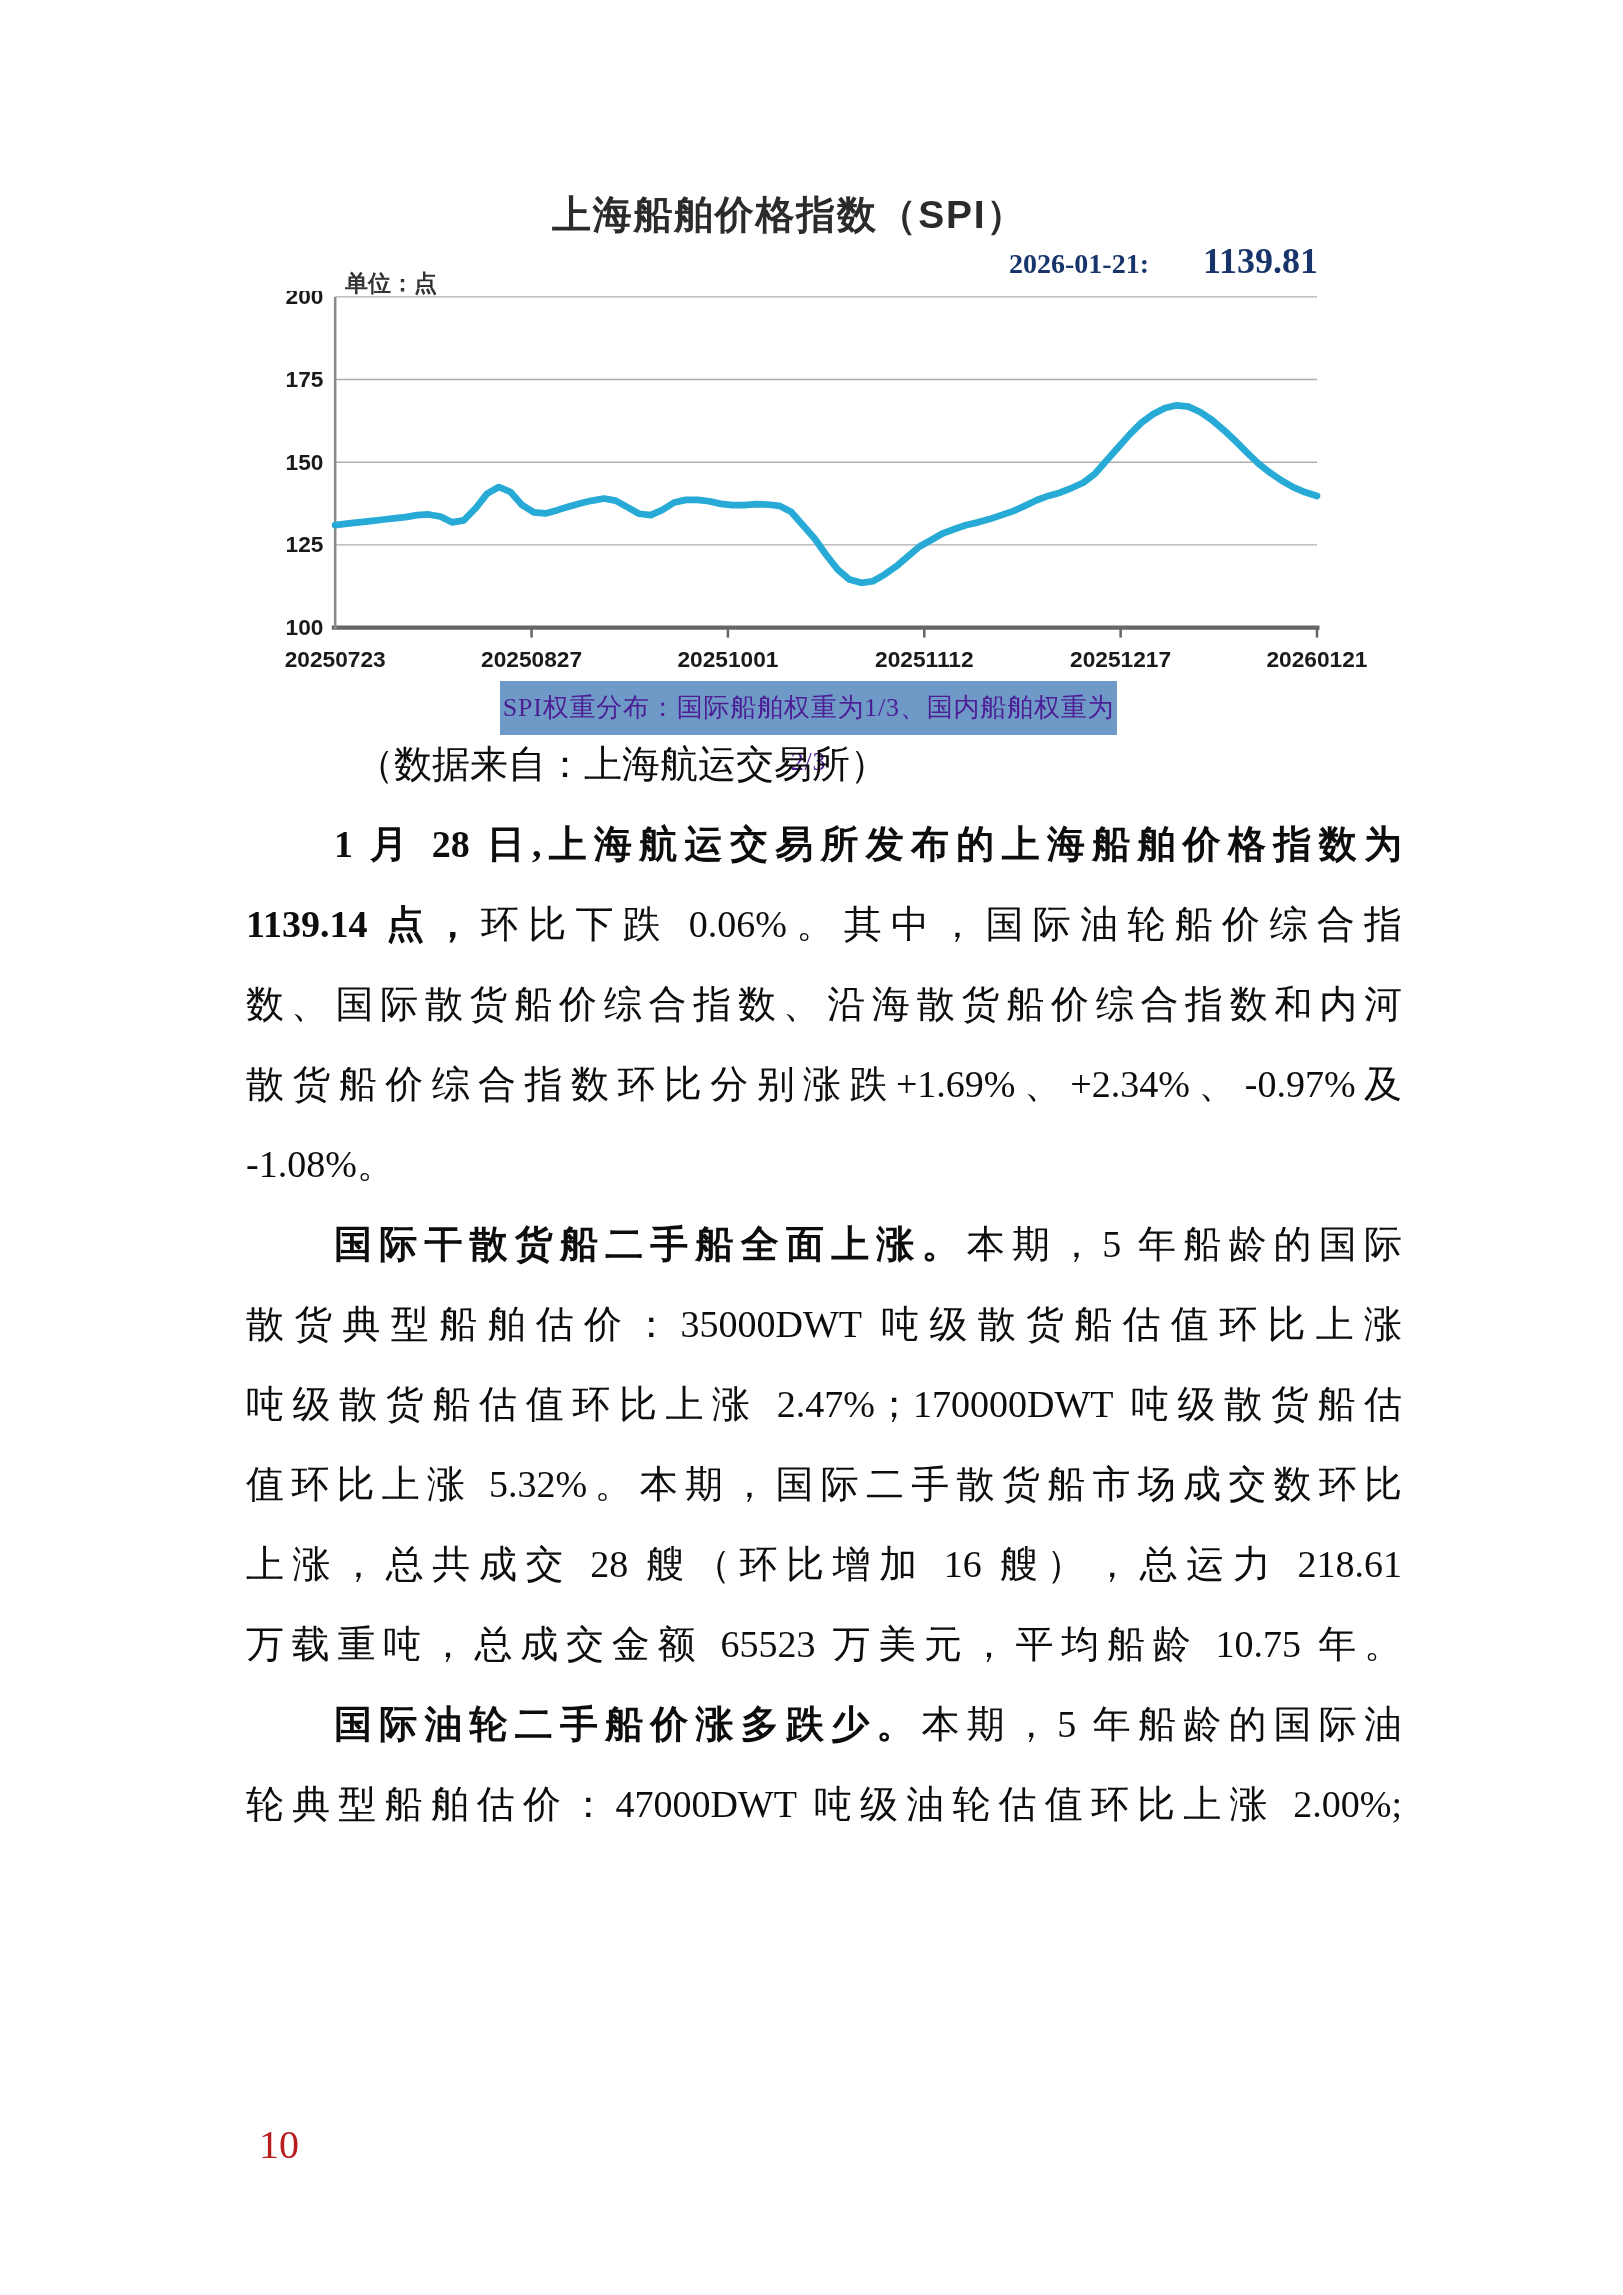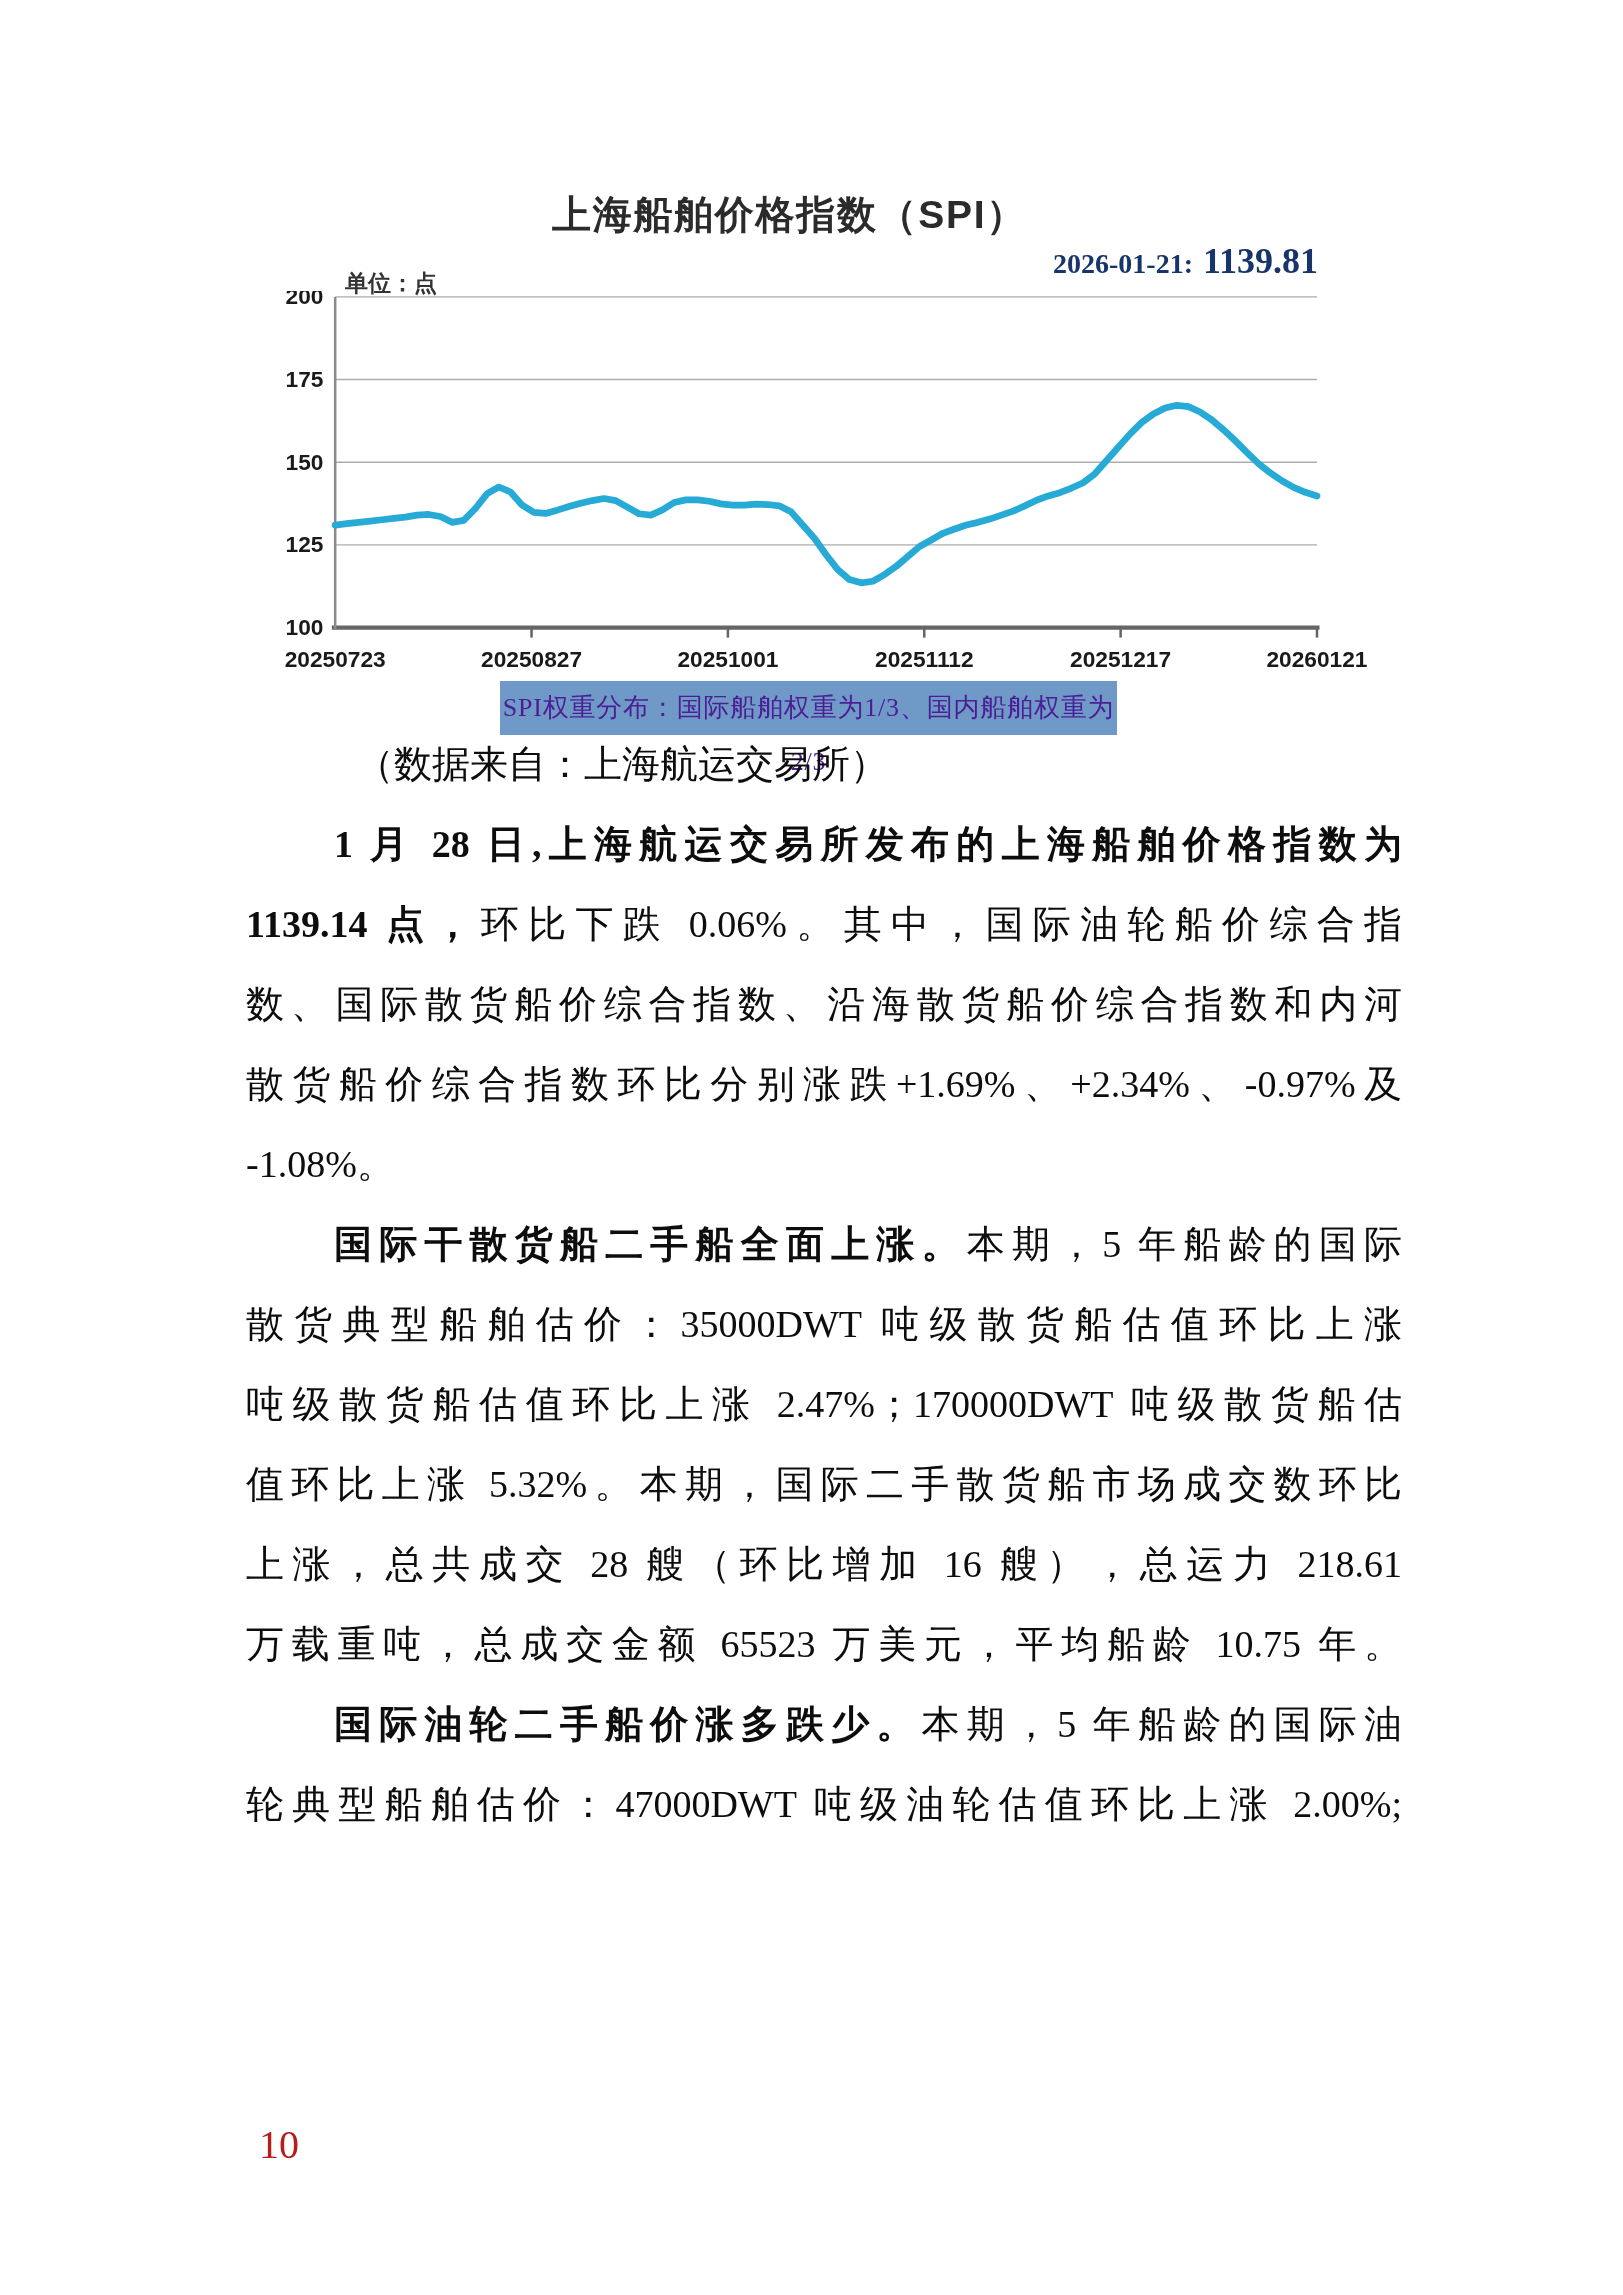--- a/index.html
+++ b/index.html
@@ -13,21 +13,21 @@
     position:absolute;left:0;top:6.7px;width:1011px;text-align:center;
     font-family:"Liberation Sans",sans-serif;font-weight:700;font-size:39px;
     color:#2b2b2b;letter-spacing:1.7px;
   }
   .unit-label{
     position:absolute;left:61px;top:87px;
     font-family:"Liberation Sans",sans-serif;font-weight:600;font-size:23px;color:#333333;
   }
   .latest{
     position:absolute;right:120px;top:59px;display:flex;align-items:baseline;
-    font-family:"Liberation Serif",serif;color:#17356b;font-weight:700;
+    font-family:"Liberation Serif",serif;color:#17356b;font-weight:700;gap:44px;
   }
   .latest .ldate{font-size:28px;}
   .latest .lval{font-size:36px;margin-left:10px;}
   .chart-svg{position:absolute;left:0;top:110px;}
   .weights-banner{
     position:absolute;left:216px;top:500px;width:617px;height:54px;line-height:54px;
     background:#6f9ac8;color:#4c1d95;text-align:center;font-size:26px;
     font-family:"Liberation Serif",serif;letter-spacing:0.8px;
   }
   

